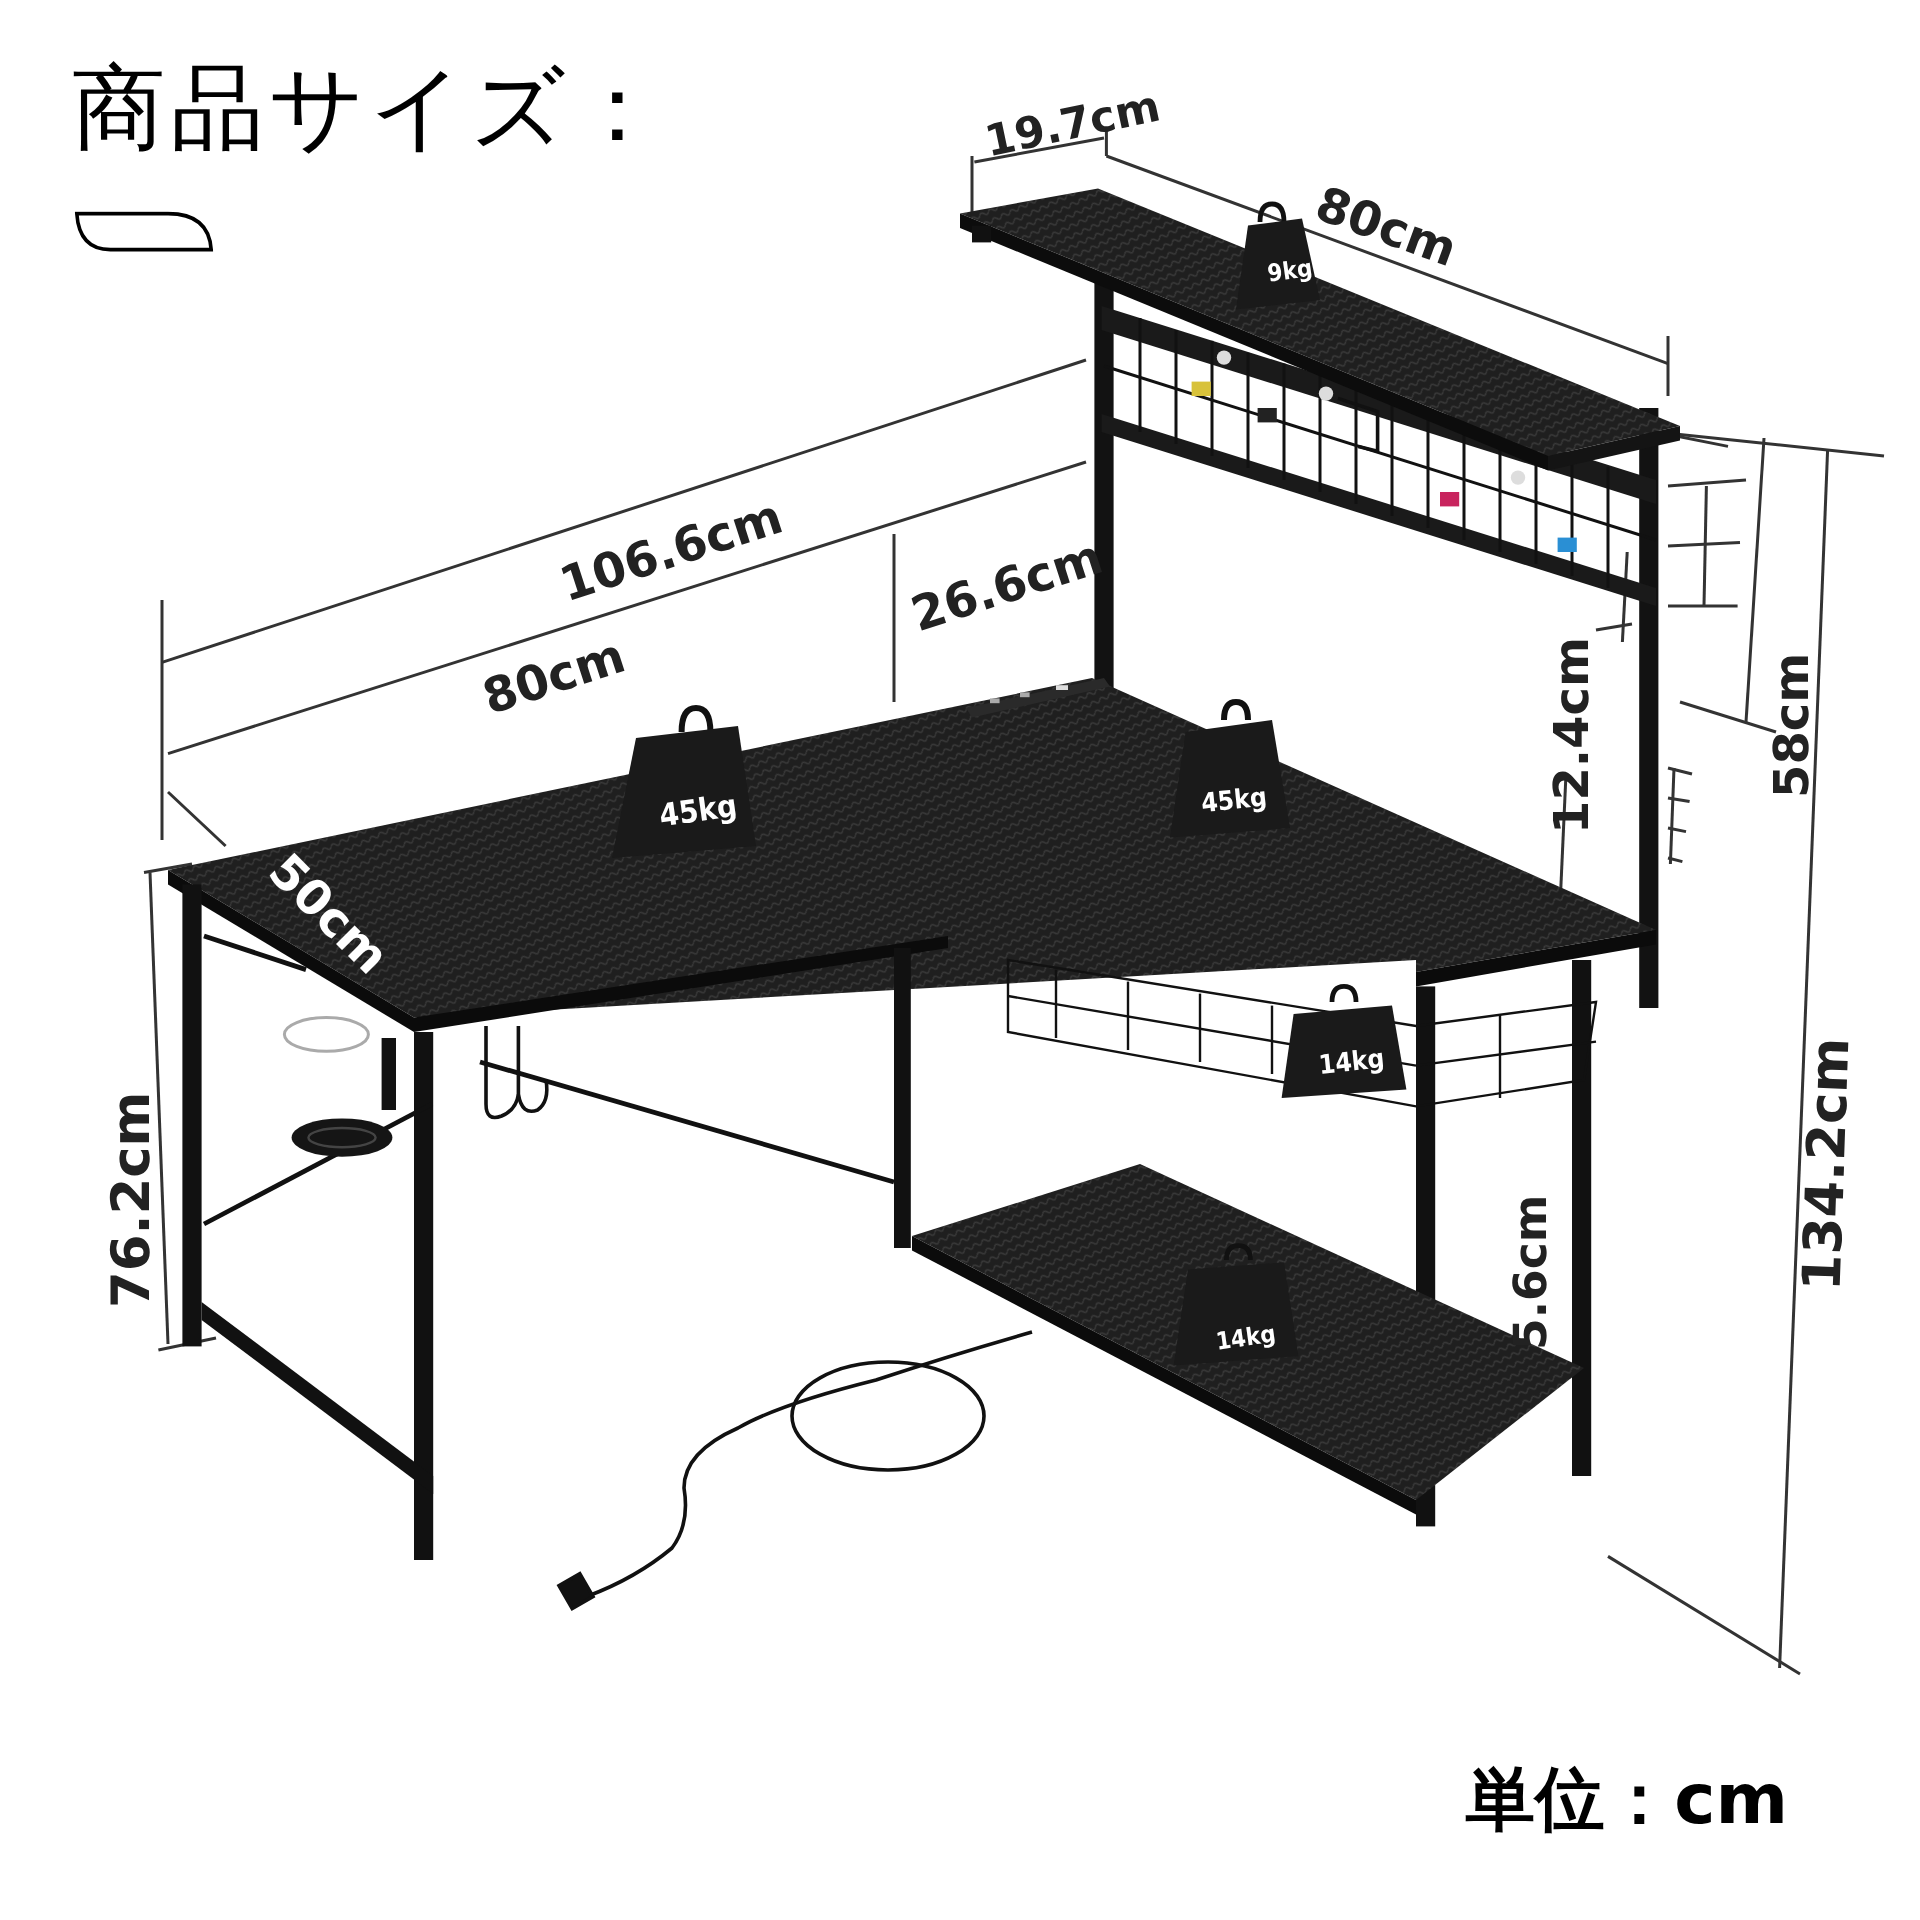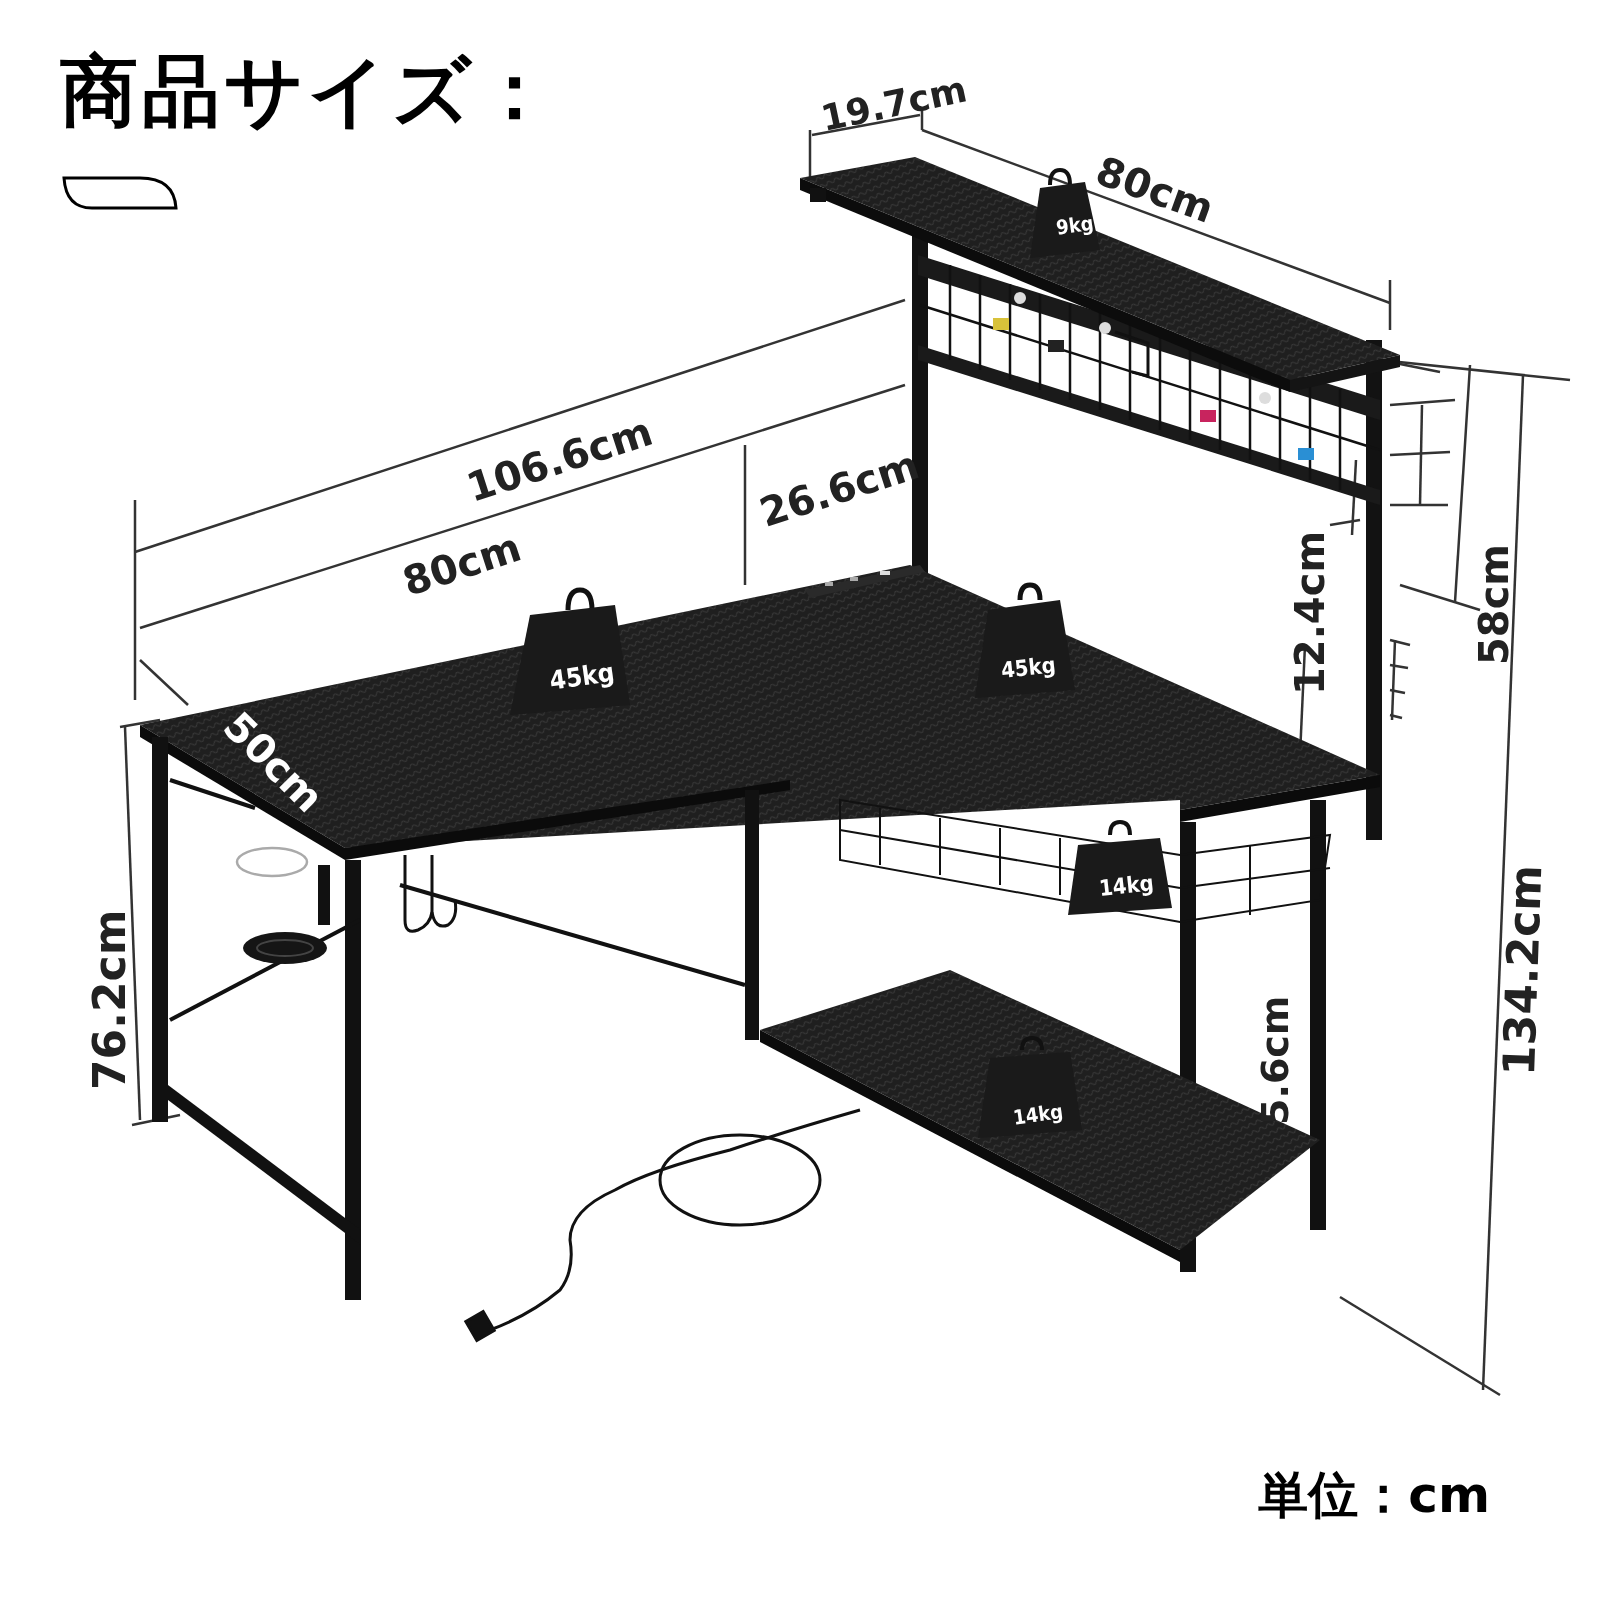--- a/index.html
+++ b/index.html
@@ -1,28 +1,28 @@
 <!DOCTYPE html>
 <html><head>
 <meta charset="utf-8">
 <style>
   html, body { margin: 0; padding: 0; background: #ffffff; }
   body { width: 1600px; height: 1600px; position: relative; overflow: hidden;
          font-family: "DejaVu Sans", "Liberation Sans", sans-serif; }
-  .title { position: absolute; left: 60px; top: 52px; font-size: 78px; font-weight: 700;
+  .title { position: absolute; left: 60px; top: 52px; font-size: 78px; font-weight: 400;
            color: #000; letter-spacing: 4px; line-height: 1; }
   .title-badge { position: absolute; left: 62px; top: 176px; width: 116px; height: 34px; }
   svg.stage { position: absolute; left: 0; top: 0; }
   .dim { position: absolute; font-family: "DejaVu Sans", sans-serif; font-weight: 700;
          color: #222; font-size: 40px; white-space: nowrap; transform-origin: 0 0; line-height: 1; }
   .dim.white { color: #fff; }
   .weight-label { position: absolute; font-family: "DejaVu Sans Condensed", "DejaVu Sans", sans-serif;
                   font-weight: 700; color: #fff; white-space: nowrap; line-height: 1;
                   transform-origin: 0 0; }
-  .unit-note { position: absolute; right: 110px; top: 1470px; font-size: 50px; font-weight: 700;
+  .unit-note { position: absolute; right: 110px; top: 1470px; font-size: 58px; font-weight: 700;
                color: #000; line-height: 1; }
 </style>
 </head>
 <body>
 
 <div class="title">商品サイズ：</div>
 <svg class="title-badge" viewBox="0 0 116 34">
   <path d="M2 2 H78 Q112 2 114 32 H30 Q4 32 2 2 Z" fill="none" stroke="#000" stroke-width="3"></path>
 </svg>
 

